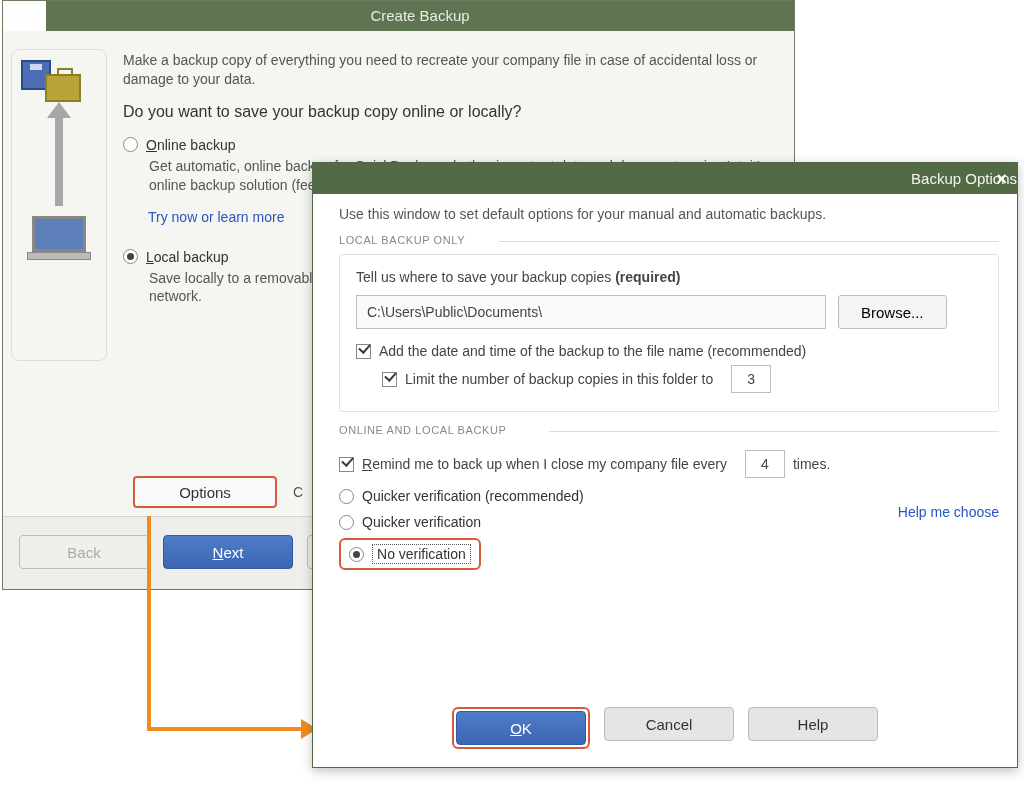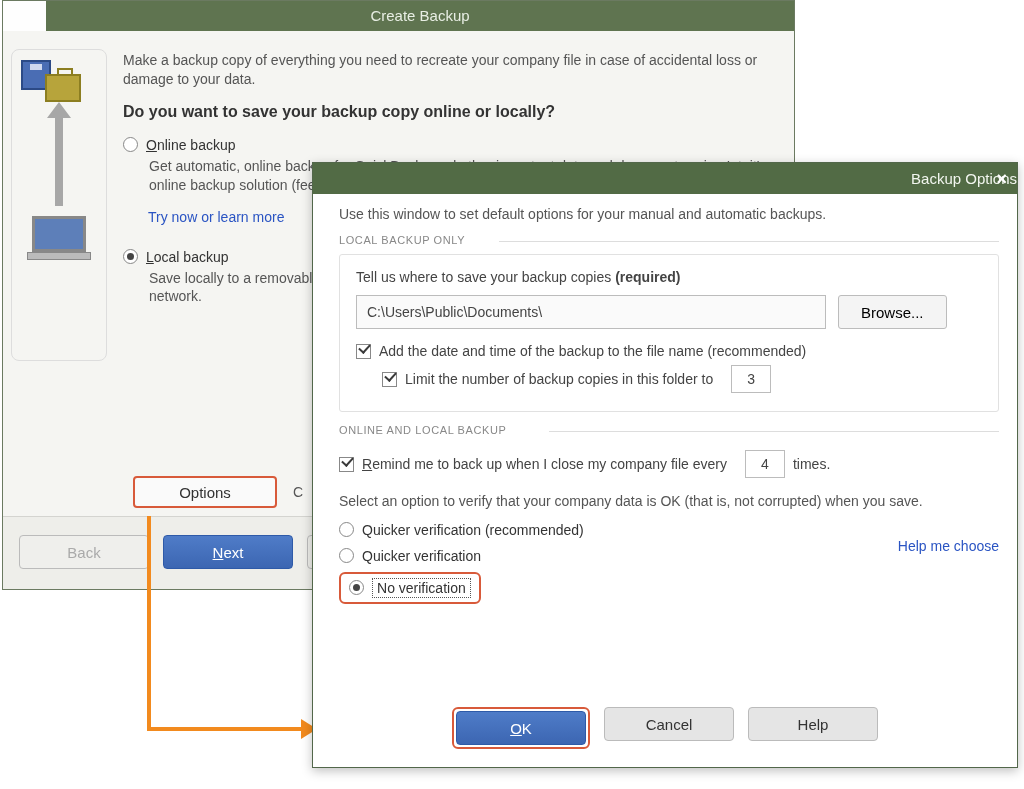--- a/index.html
+++ b/index.html
@@ -49,21 +49,21 @@
     height: 312px;
     display: flex;
     flex-direction: column;
     align-items: center;
   }
   .wizard-right {
     flex: 1;
     padding: 20px 14px 8px 8px;
   }
   .intro { color: #555; line-height: 1.35; }
-  .intro-strong { font-weight: bold; color: #333; margin: 14px 0 16px; font-size: 16px; }
+  .intro-strong { font-weight: normal; color: #333; margin: 14px 0 16px; font-size: 16px; }
 
   .opt-row { display: flex; align-items: center; gap: 8px; margin-top: 4px; }
   .radio {
     width: 15px; height: 15px; border: 1px solid #888; border-radius: 50%;
     background: #fff; display: inline-block; position: relative;
   }
   .radio.selected::after {
     content: ""; position: absolute; left: 3px; top: 3px; width: 7px; height: 7px;
     background: #444; border-radius: 50%;
   }
@@ -313,21 +313,20 @@
 
     <div class="section-label wide">ONLINE AND LOCAL BACKUP</div>
 
     <div class="remind-row">
       <span class="chk checked"></span>
       <span><span class="u">R</span><span>emind me to back up when I close my company file every</span></span>
       <span class="spin">4</span>
       <span>times.</span>
     </div>
 
-    <div class="verify-text">Select an option to verify that your company data is OK (that is, not corrupted) when you save.</div>
 
     <div class="verify-opts">
       <div class="opt-row">
         <span class="radio"></span>
         <span>Quicker verification (recommended)</span>
       </div>
       <div class="opt-row">
         <span class="radio"></span>
         <span>Quicker verification</span>
       </div>

